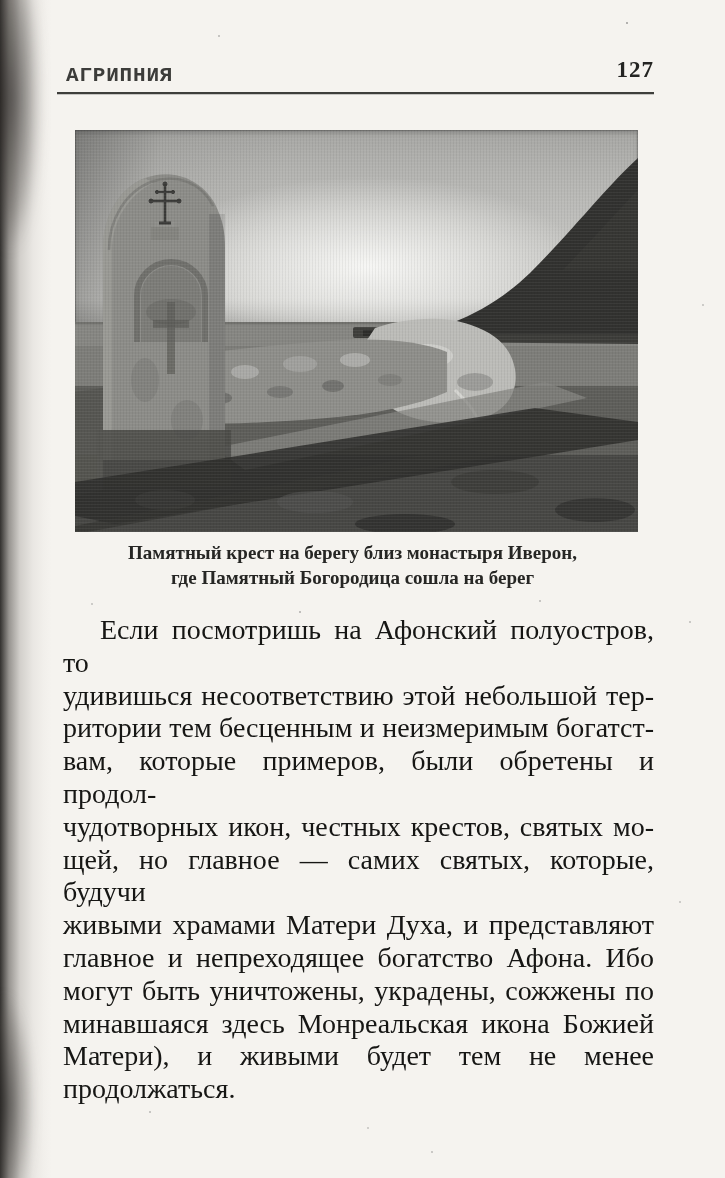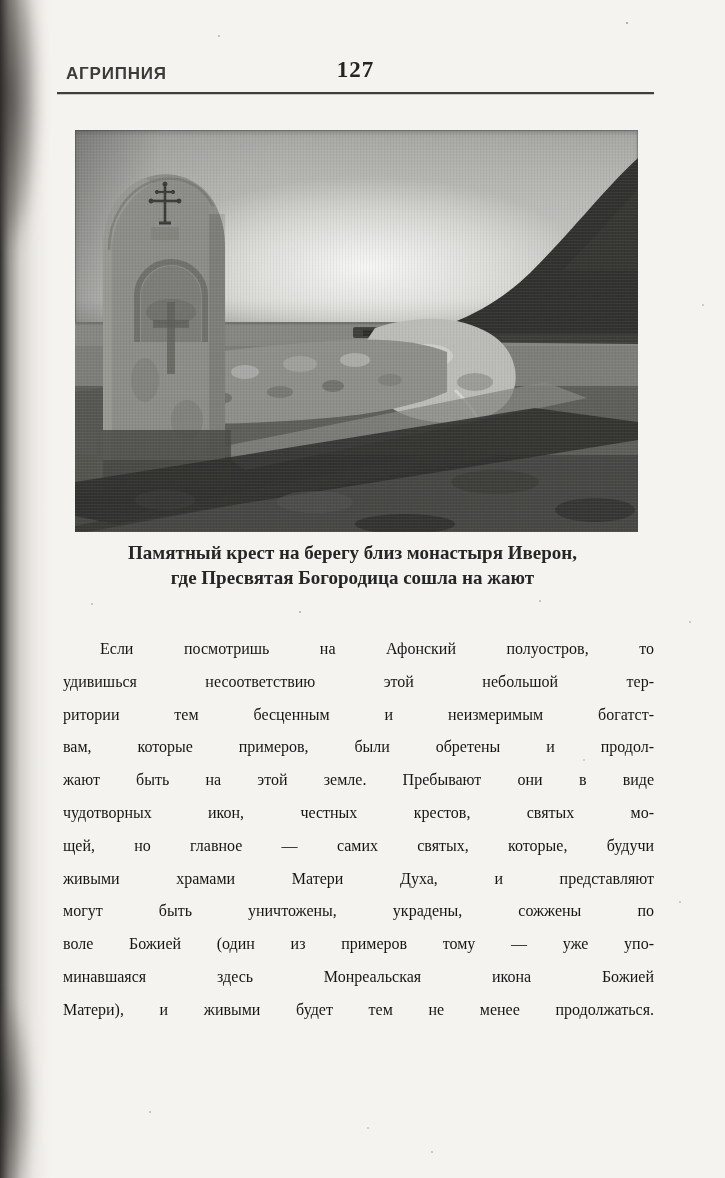--- a/index.html
+++ b/index.html
@@ -45,28 +45,28 @@
   }
   .gutter-blob-bottom{
     position:absolute;left:-16px;bottom:-30px;width:78px;height:260px;
     background:radial-gradient(ellipse 50% 55% at 25% 60%, rgba(30,28,26,0.55), rgba(70,66,62,0.25) 55%, transparent 78%);
     filter:blur(6px);z-index:3;
   }
 
   
   .running-title{
     position:absolute;left:66px;top:64px;
-    font-family:Liberation Sans, sans-serif;
-    font-size:17px;font-weight:600;letter-spacing:0.8px;
+    font-family:Liberation Mono, monospace;
+    font-size:21px;font-weight:600;letter-spacing:0.8px;
     color:#3c3c3a;
     text-align:center;
   }
   .page-number{
     position:absolute;left:57px;top:57px;width:597px;
-    text-align:center;
+    text-align:right;
     font-size:23px;font-weight:700;color:#242422;
     letter-spacing:1px;
   }
   .header-rule{
     position:absolute;left:57px;top:92px;width:597px;height:2px;
     background:#3e3e3b;
     box-shadow:0 1px 0 rgba(60,60,58,0.25);
   }
 
   
@@ -91,22 +91,22 @@
   .caption{
     position:absolute;left:60px;top:540px;width:585px;
     text-align:center;
     font-weight:700;
     font-size:19px;line-height:25px;
     color:#262624;
   }
 
   
   .body-text{
-    position:absolute;left:63px;top:633px;width:591px;
-    font-size:16px;line-height:32.8px;
+    position:absolute;left:63px;top:614px;width:591px;
+    font-size:28px;line-height:32.8px;
     color:#161614;
   }
   .body-line{
     text-align:justify;
     -moz-text-align-last:justify;
     text-align-last:justify;
     white-space:normal;
   }
   .body-line.first{text-indent:37px;}
 </style>
@@ -207,31 +207,30 @@
         <ellipse cx="420" cy="352" rx="44" ry="12" fill="#3a3a37" opacity="0.7"></ellipse>
         <ellipse cx="520" cy="380" rx="40" ry="12" fill="#2f2f2d" opacity="0.7"></ellipse>
         <ellipse cx="330" cy="394" rx="50" ry="10" fill="#2b2b29" opacity="0.7"></ellipse>
       </g>
     </svg>
     <div class="halftone"></div>
   </div>
 
   <div class="caption">
       <div>Памятный крест на берегу близ монастыря Иверон,</div>
-      <div>где Пресвятая Богородица сошла на жают</div>
+      <div>где Памятный Богородица сошла на берег</div>
     </div>
 
   <div class="body-text">
       <div class="body-line first">Если посмотришь на Афонский полуостров, то</div>
       <div class="body-line">удивишься несоответствию этой небольшой тер-</div>
       <div class="body-line">ритории тем бесценным и неизмеримым богатст-</div>
       <div class="body-line">вам, которые примеров, были обретены и продол-</div>
-      <div class="body-line">жают быть на этой земле. Пребывают они в виде</div>
       <div class="body-line">чудотворных икон, честных крестов, святых мо-</div>
       <div class="body-line">щей, но главное — самих святых, которые, будучи</div>
       <div class="body-line">живыми храмами Матери Духа, и представляют</div>
+      <div class="body-line">главное и непреходящее богатство Афона. Ибо</div>
       <div class="body-line">могут быть уничтожены, украдены, сожжены по</div>
-      <div class="body-line">воле Божией (один из примеров тому — уже упо-</div>
       <div class="body-line">минавшаяся здесь Монреальская икона Божией</div>
       <div class="body-line">Матери), и живыми будет тем не менее продолжаться.</div>
     </div>
 
 </div>
 
 </body></html>

